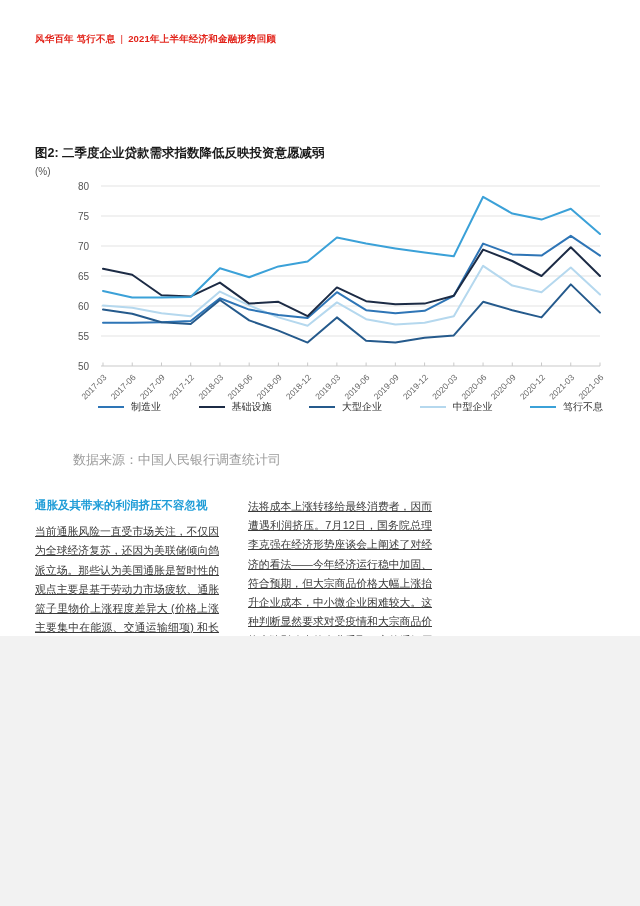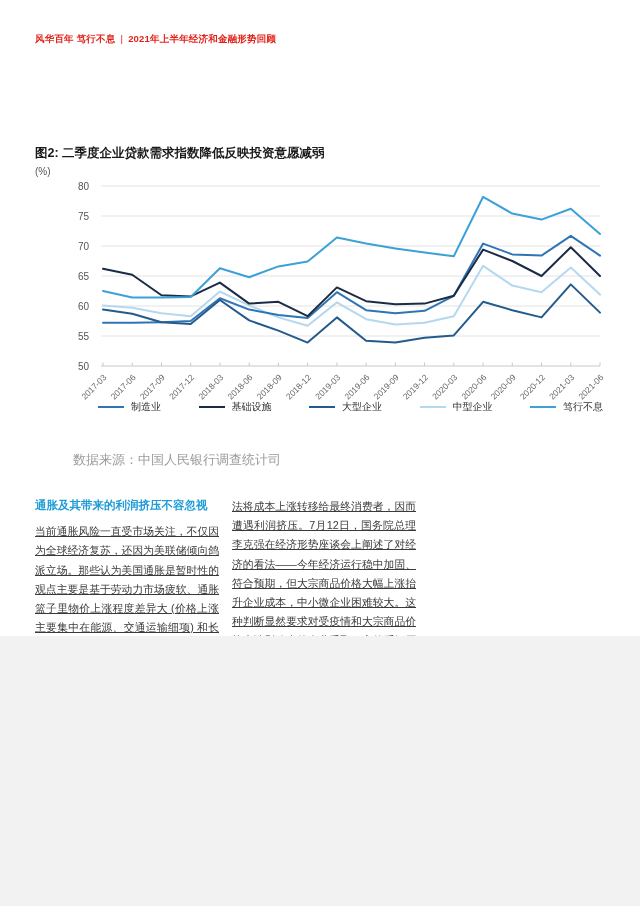--- a/index.html
+++ b/index.html
@@ -19,21 +19,21 @@
   
   .legend{position:absolute;left:98px;top:400px;width:505px;display:flex;justify-content:space-between;align-items:center;}
   .legend-item{display:flex;align-items:center;gap:7px;}
   .legend-line{display:inline-block;width:26px;height:2px;}
   .legend-label{font-size:10px;color:#333333;}
 
   
   .fig-source{position:absolute;left:35px;top:451px;font-size:13px;color:#9b9b9b;margin-left:38px;}
 
   
-  .body-columns{position:absolute;left:35px;top:497px;width:576px;display:flex;gap:13px;}
+  .body-columns{position:absolute;left:35px;top:497px;width:576px;display:flex;gap:29px;}
   .body-col{width:184px;font-size:10.8px;line-height:1.78;color:#3a3a3a;text-align:justify;}
   .body-col h3{margin:0 0 8px 0;font-size:11.5px;line-height:1.5;font-weight:700;color:#1e9cd7;text-align:left;}
   .body-col p{margin:0 0 19px 0;}
   .body-col p:last-child{margin-bottom:0;text-decoration:underline;}
 
   
   .page-number{position:absolute;left:36px;top:864px;font-size:9.5px;color:#1f3864;}
 </style>
 </head>
 <body>

